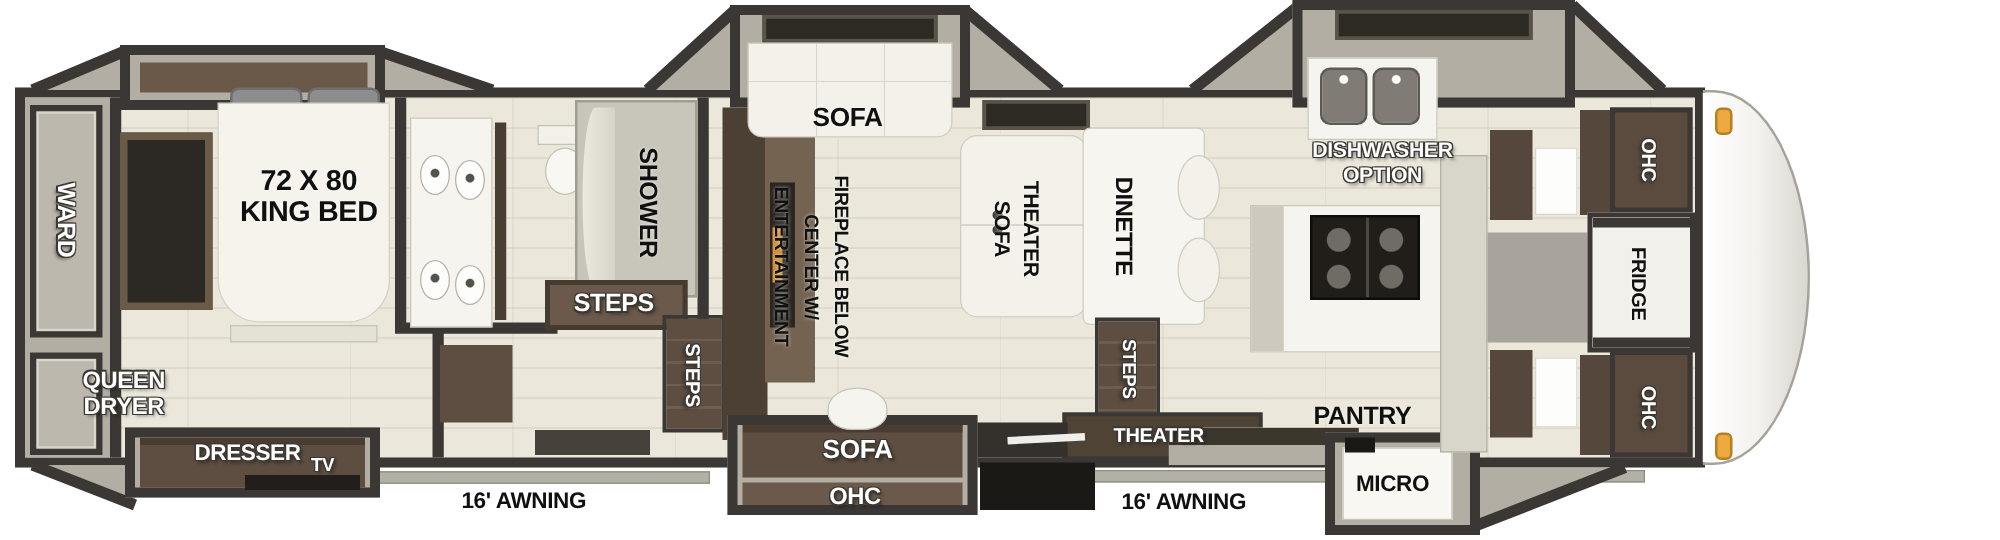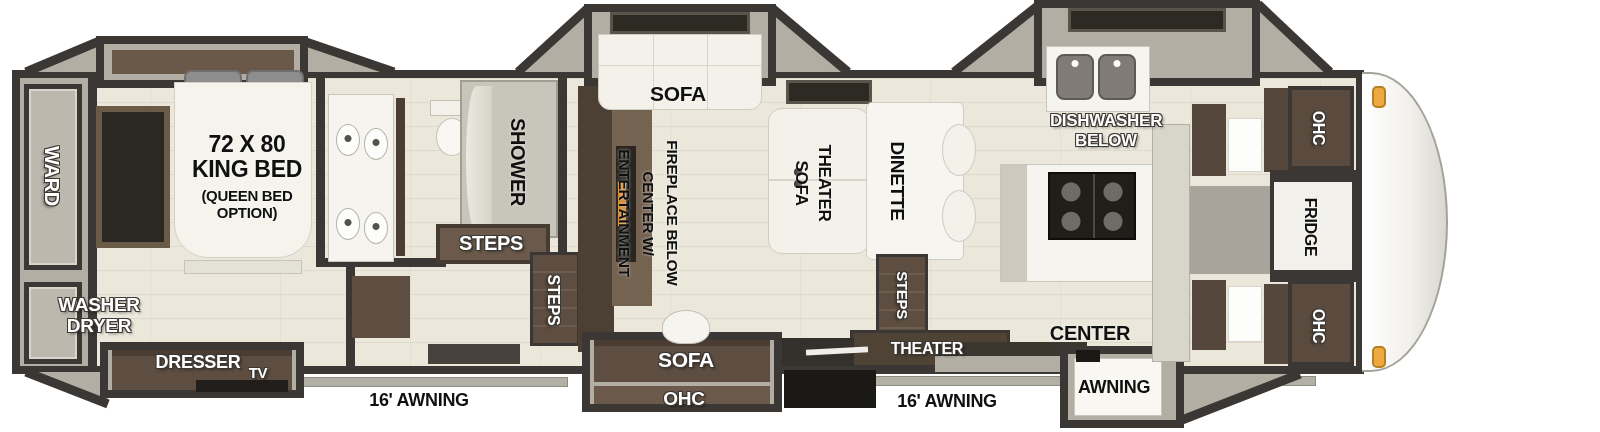--- a/index.html
+++ b/index.html
@@ -149,26 +149,24 @@
 
   <div class="abs" style="left:1288px;top:86px;width:66px;height:84px;background:#5a4b3e;border:4px solid #3a3734;"></div>
   <div class="abs" style="left:1270px;top:170px;width:86px;height:112px;background:#f2f0ea;border:4px solid #3a3734;box-shadow:inset 0 8px 0 #3a3734, inset 0 -8px 0 #3a3734;"></div>
   <div class="abs" style="left:1288px;top:280px;width:66px;height:86px;background:#5a4b3e;border:4px solid #3a3734;"></div>
 
   <div class="abs" style="left:1362px;top:72px;width:86px;height:300px;background:linear-gradient(90deg,#ffffff,#f2f1ed 55%,#d9d7d0);border:2px solid #a5a29a;border-left:none;border-radius:0 78px 78px 0/0 152px 152px 0;"></div>
   <div class="abs" style="left:1372px;top:86px;width:14px;height:22px;background:#eda93f;border:2px solid #b57f23;border-radius:5px;"></div>
   <div class="abs" style="left:1372px;top:346px;width:14px;height:22px;background:#eda93f;border:2px solid #b57f23;border-radius:5px;"></div>
 
   <div class="lbl wt v-rl" style="left:52px;top:176px;font-size:20px;">WARD</div>
-  <div class="lbl wt" style="left:99px;top:316px;font-size:19px;">WASHER
+  <div class="lbl wt" style="left:99px;top:316px;font-size:19px;">QUEEN
 DRYER</div>
   <div class="lbl bk" style="left:247px;top:157px;font-size:23px;line-height:1.08;">72 X 80
 KING BED</div>
-  <div class="lbl bk" style="left:247px;top:204px;font-size:15px;">(QUEEN BED
-OPTION)</div>
   <div class="lbl wt" style="left:198px;top:363px;font-size:18px;">DRESSER</div>
   <div class="lbl wt" style="left:258px;top:373px;font-size:15px;">TV</div>
   <div class="lbl bk" style="left:419px;top:401px;font-size:18px;">16' AWNING</div>
 
   <div class="lbl bk v-rl" style="left:518px;top:162px;font-size:20px;">SHOWER</div>
   <div class="lbl wt" style="left:491px;top:243px;font-size:20px;">STEPS</div>
   <div class="lbl wt v-rl" style="left:553px;top:300px;font-size:16px;">STEPS</div>
 
   <div class="lbl bk v-lr" style="left:648px;top:213px;font-size:15.5px;line-height:1.55;">ENTERTAINMENT
 CENTER W/
@@ -177,21 +175,21 @@
   <div class="lbl bk v-rl" style="left:812px;top:183px;font-size:17px;line-height:1.35;">THEATER
 SOFA</div>
   <div class="lbl bk v-rl" style="left:897px;top:181px;font-size:19px;">DINETTE</div>
   <div class="lbl wt v-rl" style="left:902px;top:295px;font-size:15px;">STEPS</div>
   <div class="lbl wt" style="left:927px;top:349px;font-size:16px;">THEATER</div>
   <div class="lbl wt" style="left:686px;top:360px;font-size:21px;">SOFA</div>
   <div class="lbl wt" style="left:684px;top:399px;font-size:19px;">OHC</div>
   <div class="lbl bk" style="left:947px;top:402px;font-size:18px;">16' AWNING</div>
 
   <div class="lbl wt" style="left:1106px;top:131px;font-size:17px;line-height:1.2;">DISHWASHER
-BELOW</div>
-  <div class="lbl bk" style="left:1090px;top:333px;font-size:20px;">CENTER</div>
-  <div class="lbl bk" style="left:1114px;top:388px;font-size:18px;">AWNING</div>
+OPTION</div>
+  <div class="lbl bk" style="left:1090px;top:333px;font-size:20px;">PANTRY</div>
+  <div class="lbl bk" style="left:1114px;top:388px;font-size:18px;">MICRO</div>
 
   <div class="lbl wt v-rl" style="left:1318px;top:128px;font-size:16px;">OHC</div>
   <div class="lbl bk v-rl" style="left:1310px;top:227px;font-size:16px;">FRIDGE</div>
   <div class="lbl wt v-rl" style="left:1318px;top:326px;font-size:16px;">OHC</div>
 
 </div>
 
 </body></html>

